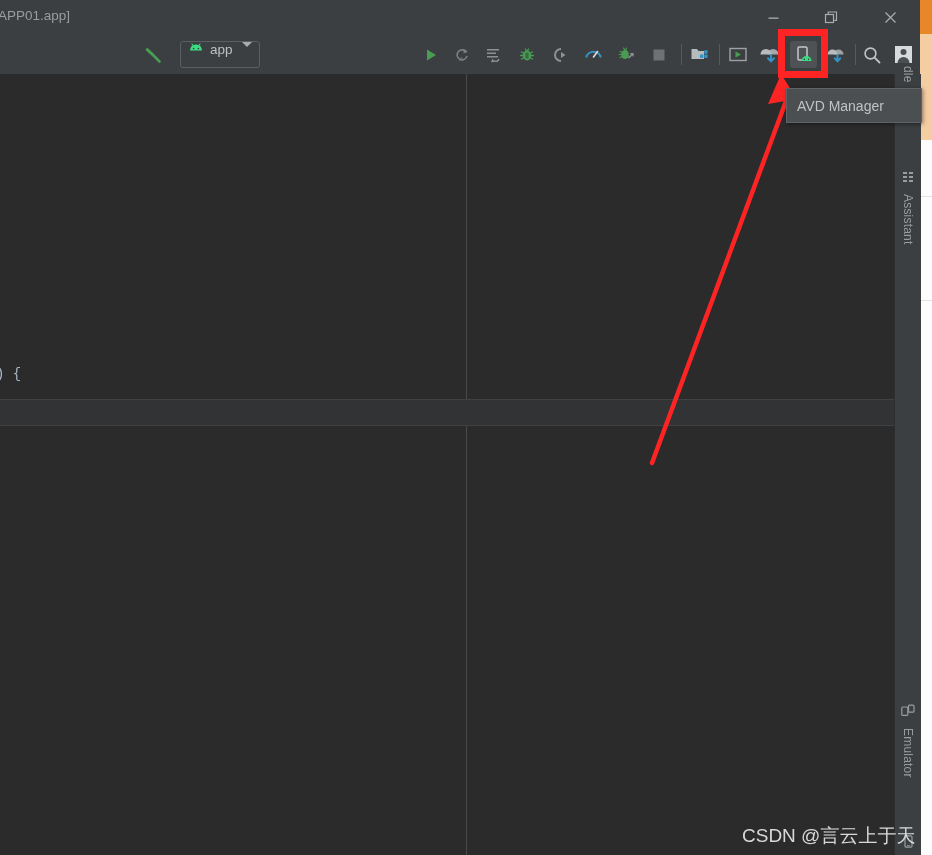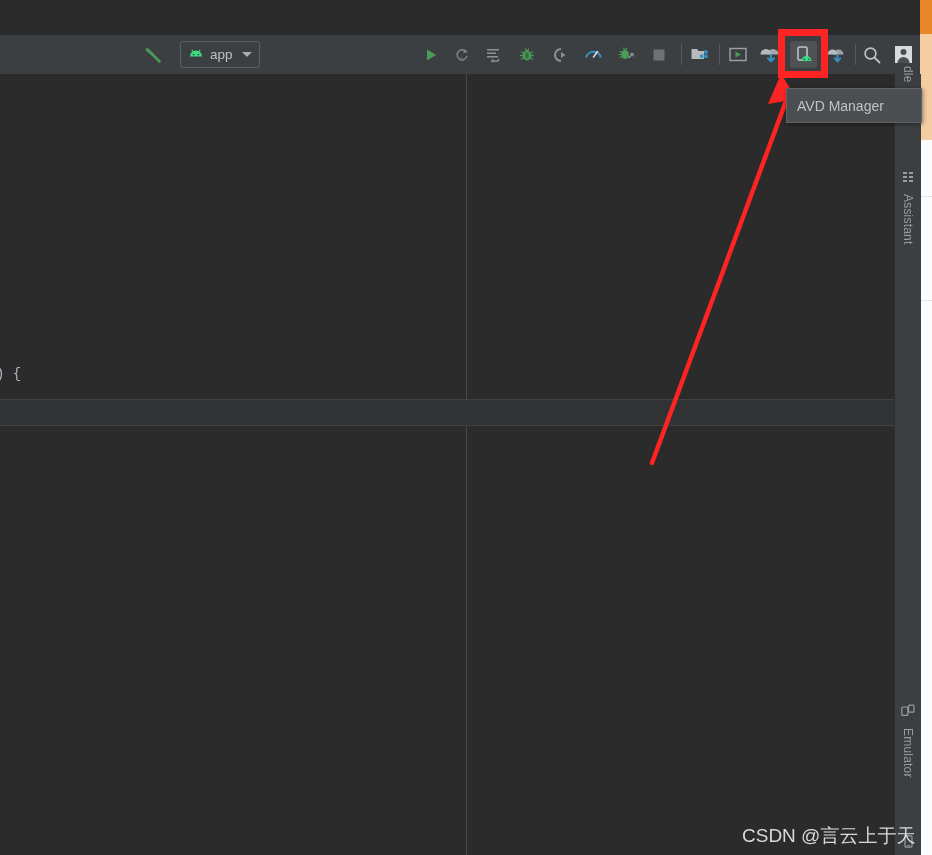--- a/index.html
+++ b/index.html
@@ -27,21 +27,21 @@
   .win-max{left:808px;}
   .win-close{left:867px;}
 
   
   .toolbar{position:absolute;left:0;top:35px;width:920px;height:39px;background:#3c3f41;border-bottom:1px solid #323232;}
   .tb-item{position:absolute;top:0;height:39px;display:flex;align-items:center;}
   .sep{position:absolute;top:9px;width:1px;height:21px;background:#555a5d;}
 
   .combo{
     height:25px;border:1px solid #5a5f62;border-radius:3px;background:#3c3f41;
-    display:flex;align-items:center;padding:0 7px;color:#bcc0c3;font-size:13.5px;gap:6px;
+    display:flex;align-items:flex-start;padding:0 7px;color:#bcc0c3;font-size:13.5px;gap:6px;
   }
   .caret{width:0;height:0;border-left:5px solid transparent;border-right:5px solid transparent;border-top:5px solid #a9acae;margin-left:3px;}
 
   .icon-btn{width:27px;height:27px;display:flex;align-items:center;justify-content:center;border-radius:3px;}
   .icon-btn.active{background:#4e5254;}
 
   
   .tooltip{
     position:absolute;left:786px;top:88px;width:124px;height:33px;
     background:#4b4f51;border:1px solid #5f6366;
@@ -93,20 +93,40 @@
 <div class="root">
 
   <div class="page-strip">
     <div class="orange-top"></div>
     <div class="orange-mid"></div>
     <div class="white"></div>
     <div class="line-a"></div>
     <div class="line-b"></div>
   </div>
 
+  <div class="titlebar">
+    <div class="title-text">APP01.app]</div>
+
+    <div class="win-btn win-min">
+      <svg width="13" height="13" viewBox="0 0 13 13">
+        <rect x="1.5" y="6.5" width="10" height="1.3" fill="#a9acae"></rect>
+      </svg>
+    </div>
+    <div class="win-btn win-max">
+      <svg width="15" height="15" viewBox="0 0 15 15">
+        <rect x="1.5" y="4.5" width="8" height="8" fill="none" stroke="#a9acae" stroke-width="1.2"></rect>
+        <path d="M4.2 4.2 V2 H12.5 V10.3 H10.2" fill="none" stroke="#a9acae" stroke-width="1.2"></path>
+      </svg>
+    </div>
+    <div class="win-btn win-close">
+      <svg width="15" height="15" viewBox="0 0 15 15">
+        <path d="M2.5 2.5 L12.5 12.5 M12.5 2.5 L2.5 12.5" stroke="#a9acae" stroke-width="1.3" fill="none"></path>
+      </svg>
+    </div>
+  </div>
 
   <div class="toolbar">
 
     <div class="tb-item" style="left:140px;width:28px;justify-content:center;">
       <svg width="20" height="20" viewBox="0 0 20 20">
         <path d="M4 5 L8.5 9.5 M3 4.5 L6 7.5" stroke="#499c54" stroke-width="2.6" stroke-linecap="round" fill="none"></path>
         <path d="M8 9 L15.5 16.5" stroke="#499c54" stroke-width="2.6" stroke-linecap="round" fill="none"></path>
       </svg>
     </div>
 

